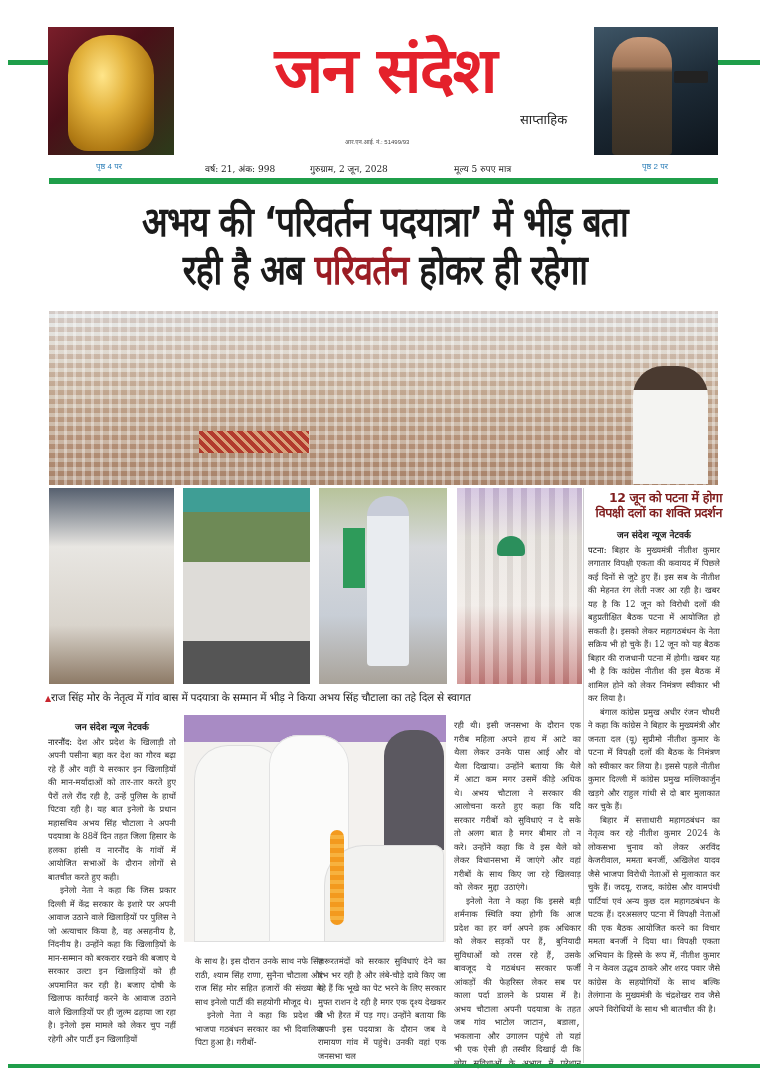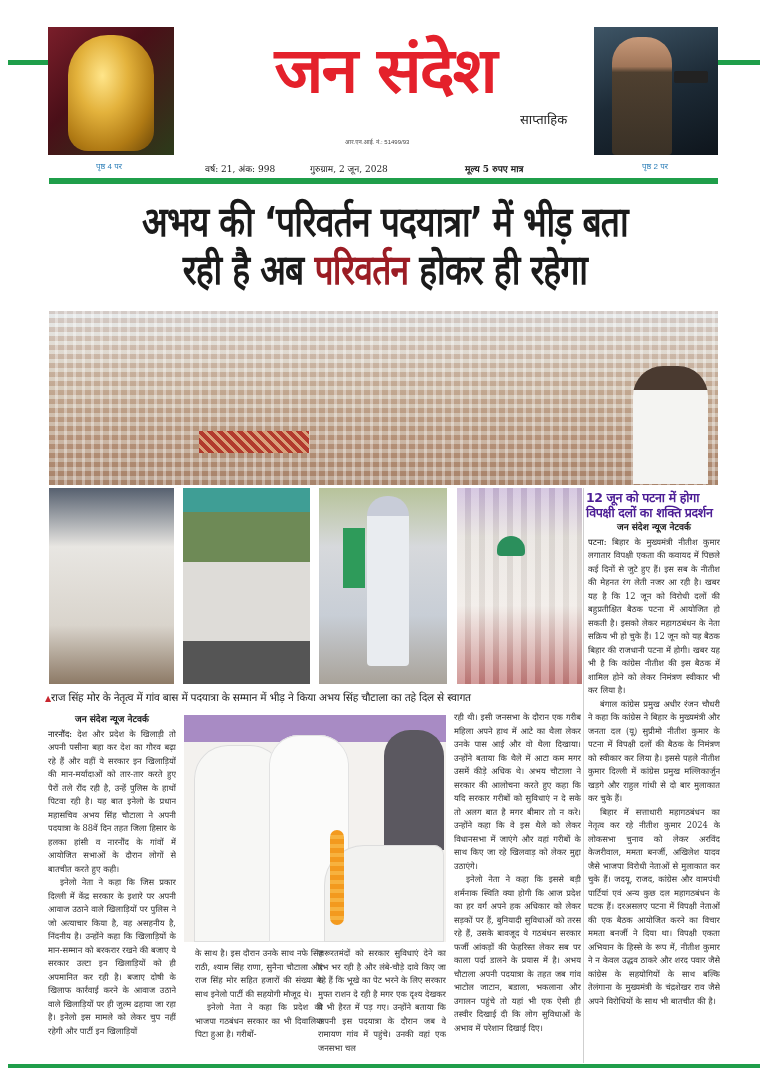--- a/index.html
+++ b/index.html
@@ -35,26 +35,26 @@
       linear-gradient(180deg, #c9b6d8 0%, #e6e1dc 25%, #efe9e4 60%, #c37a78 100%); }
   .ph4 .turban { position: absolute; left: 40px; top: 48px; width: 28px; height: 20px; border-radius: 14px 14px 4px 4px; background: #2b8f5c; }
   .ph-garland { left: 184px; top: 715px; width: 262px; height: 227px; background: linear-gradient(180deg, #a88bc4 0 12%, #f3f1ee 12% 100%); }
   .ph-garland .p1 { position: absolute; left: 10px; top: 30px; width: 90px; height: 197px; background: #f7f7f5; border-radius: 34px 34px 0 0; box-shadow: inset 0 0 0 1px #ddd; }
   .ph-garland .p2 { position: absolute; left: 85px; top: 20px; width: 80px; height: 207px; background: #fbfbfa; border-radius: 30px 30px 0 0; box-shadow: inset 0 0 0 1px #e2e2e2; }
   .ph-garland .p3 { position: absolute; left: 200px; top: 15px; width: 60px; height: 120px; background: #5b5860; border-radius: 26px 26px 0 0; }
   .ph-garland .p4 { position: absolute; left: 140px; top: 130px; width: 120px; height: 97px; background: #f2f2f0; border-radius: 40px 10px 0 0; box-shadow: inset 0 0 0 1px #ddd; }
   .ph-garland .garland { position: absolute; left: 146px; top: 115px; width: 14px; height: 95px; border-radius: 7px; background: repeating-linear-gradient(180deg, #f39a1e 0 5px, #f7b23e 5px 9px); }
   .caption { position: absolute; left: 45px; top: 690px; width: 540px; font-family: "DejaVu Sans", sans-serif; font-size: 10.5px; color: #222; white-space: nowrap; letter-spacing: -0.2px; }
   .caption .tri { color: #c8262e; font-size: 8px; }
-  .col { position: absolute; font-family: "DejaVu Serif", serif; font-size: 8.3px; line-height: 13.5px; color: #333; text-align: justify; overflow: hidden; }
+  .col { position: absolute; font-family: "DejaVu Serif", serif; font-size: 8.3px; line-height: 13.5px; color: #333; text-align: justify; overflow: hidden; margin-top: 8px; }
   .col p { text-indent: 12px; }
   .col p.first { text-indent: 0; }
   .byline { font-family: "DejaVu Sans", sans-serif; font-weight: bold; font-size: 9px; color: #222; text-align: center; margin-bottom: 1px; }
   .dateline { font-weight: normal; color: #111; }
-  .side-head { position: absolute; left: 586px; top: 490px; width: 136px; text-align: left; font-family: "DejaVu Sans", sans-serif; font-weight: bold; font-size: 12.5px; line-height: 15px; color: #4c1d95; letter-spacing: -0.4px; }
+  .side-head { position: absolute; left: 586px; top: 490px; width: 136px; text-align: right; font-family: "DejaVu Sans", sans-serif; font-weight: bold; font-size: 12.5px; line-height: 15px; color: #7f1d1d; letter-spacing: -0.4px; }
   .divider-v { position: absolute; width: 1px; background: #cfcfcf; }
 </style>
 </head>
 <body>
 
 <div class="green-rule" style="left:8px; top:60px; width:40px; height:5px;"></div>
 <div class="green-rule" style="left:718px; top:60px; width:42px; height:5px;"></div>
 
 <div class="mast-img mast-left">
   <div class="emblem"></div>
@@ -66,21 +66,21 @@
 <div class="reg">आर.एन.आई. नं.: 51499/93</div>
 
 <div class="mast-img mast-right">
   <div class="fig"></div>
   <div class="gun"></div>
 </div>
 <div class="page-ref" style="left:642px; top:160px;">पृष्ठ 2 पर</div>
 
 <div class="issue-line" style="left:205px;">वर्ष: 21, अंक: 998</div>
 <div class="issue-line" style="left:310px;">गुरुग्राम, 2 जून, 2028</div>
-<div class="issue-line" style="left:465px;font-weight:bold;">मूल्य 5 रुपए मात्र</div>
+<div class="issue-line" style="left:454px;">मूल्य 5 रुपए मात्र</div>
 
 <div class="green-rule" style="left:49px; top:178px; width:669px; height:6px;"></div>
 
 <div class="headline" style="top:198px;">
   <div>अभय की ‘परिवर्तन पदयात्रा’ में भीड़ बता</div>
   <div><span>रही है अब </span><span class="red">परिवर्तन</span><span> होकर ही रहेगा</span></div>
 </div>
 
 <div class="photo crowd">
   <div class="carpet"></div>
@@ -126,20 +126,20 @@
 
 <div class="col" style="left:195px; top:947px; width:128px; height:116px;">
   <p class="first">के साथ है। इस दौरान उनके साथ नफे सिंह राठी, श्याम सिंह राणा, सुनैना चौटाला और राज सिंह मोर सहित हजारों की संख्या के साथ इनेलो पार्टी की सहयोगी मौजूद थे।</p>
   <p>इनेलो नेता ने कहा कि प्रदेश की भाजपा गठबंधन सरकार का भी दिवालिया पिटा हुआ है। गरीबों-</p>
 </div>
 
 <div class="col" style="left:318px; top:947px; width:128px; height:116px;">
   <p class="first">जरूरतमंदों को सरकार सुविधाएं देने का दंभ भर रही है और लंबे-चौड़े दावे किए जा रहे हैं कि भूखे का पेट भरने के लिए सरकार मुफ्त राशन दे रही है मगर एक दृश्य देखकर वे भी हैरत में पड़ गए। उन्होंने बताया कि अपनी इस पदयात्रा के दौरान जब वे रामायण गांव में पहुंचे। उनकी वहां एक जनसभा चल</p>
 </div>
 
-<div class="col" style="left:454px; top:711px; width:127px; height:352px;">
+<div class="col" style="left:454px; top:711px; width:127px; height:352px;font-family:Liberation Mono, monospace;">
   <p class="first">रही थी। इसी जनसभा के दौरान एक गरीब महिला अपने हाथ में आटे का थैला लेकर उनके पास आई और वो थैला दिखाया। उन्होंने बताया कि थैले में आटा कम मगर उसमें कीड़े अधिक थे। अभय चौटाला ने सरकार की आलोचना करते हुए कहा कि यदि सरकार गरीबों को सुविधाएं न दे सके तो अलग बात है मगर बीमार तो न करे। उन्होंने कहा कि वे इस थैले को लेकर विधानसभा में जाएंगे और वहां गरीबों के साथ किए जा रहे खिलवाड़ को लेकर मुद्दा उठाएंगे।</p>
   <p>इनेलो नेता ने कहा कि इससे बड़ी शर्मनाक स्थिति क्या होगी कि आज प्रदेश का हर वर्ग अपने हक अधिकार को लेकर सड़कों पर हैं, बुनियादी सुविधाओं को तरस रहे हैं, उसके बावजूद ये गठबंधन सरकार फर्जी आंकड़ों की फेहरिस्त लेकर सब पर काला पर्दा डालने के प्रयास में है। अभय चौटाला अपनी पदयात्रा के तहत जब गांव भाटोल जाटान, बडाला, भकलाना और उगालन पहुंचे तो यहां भी एक ऐसी ही तस्वीर दिखाई दी कि लोग सुविधाओं के अभाव में परेशान दिखाई दिए।</p>
 </div>
 
 <div class="divider-v" style="left:583px; top:488px; height:575px;"></div>
 
 <div class="green-rule" style="left:8px; top:1064px; width:752px; height:4px;"></div>
 
 </body></html>

